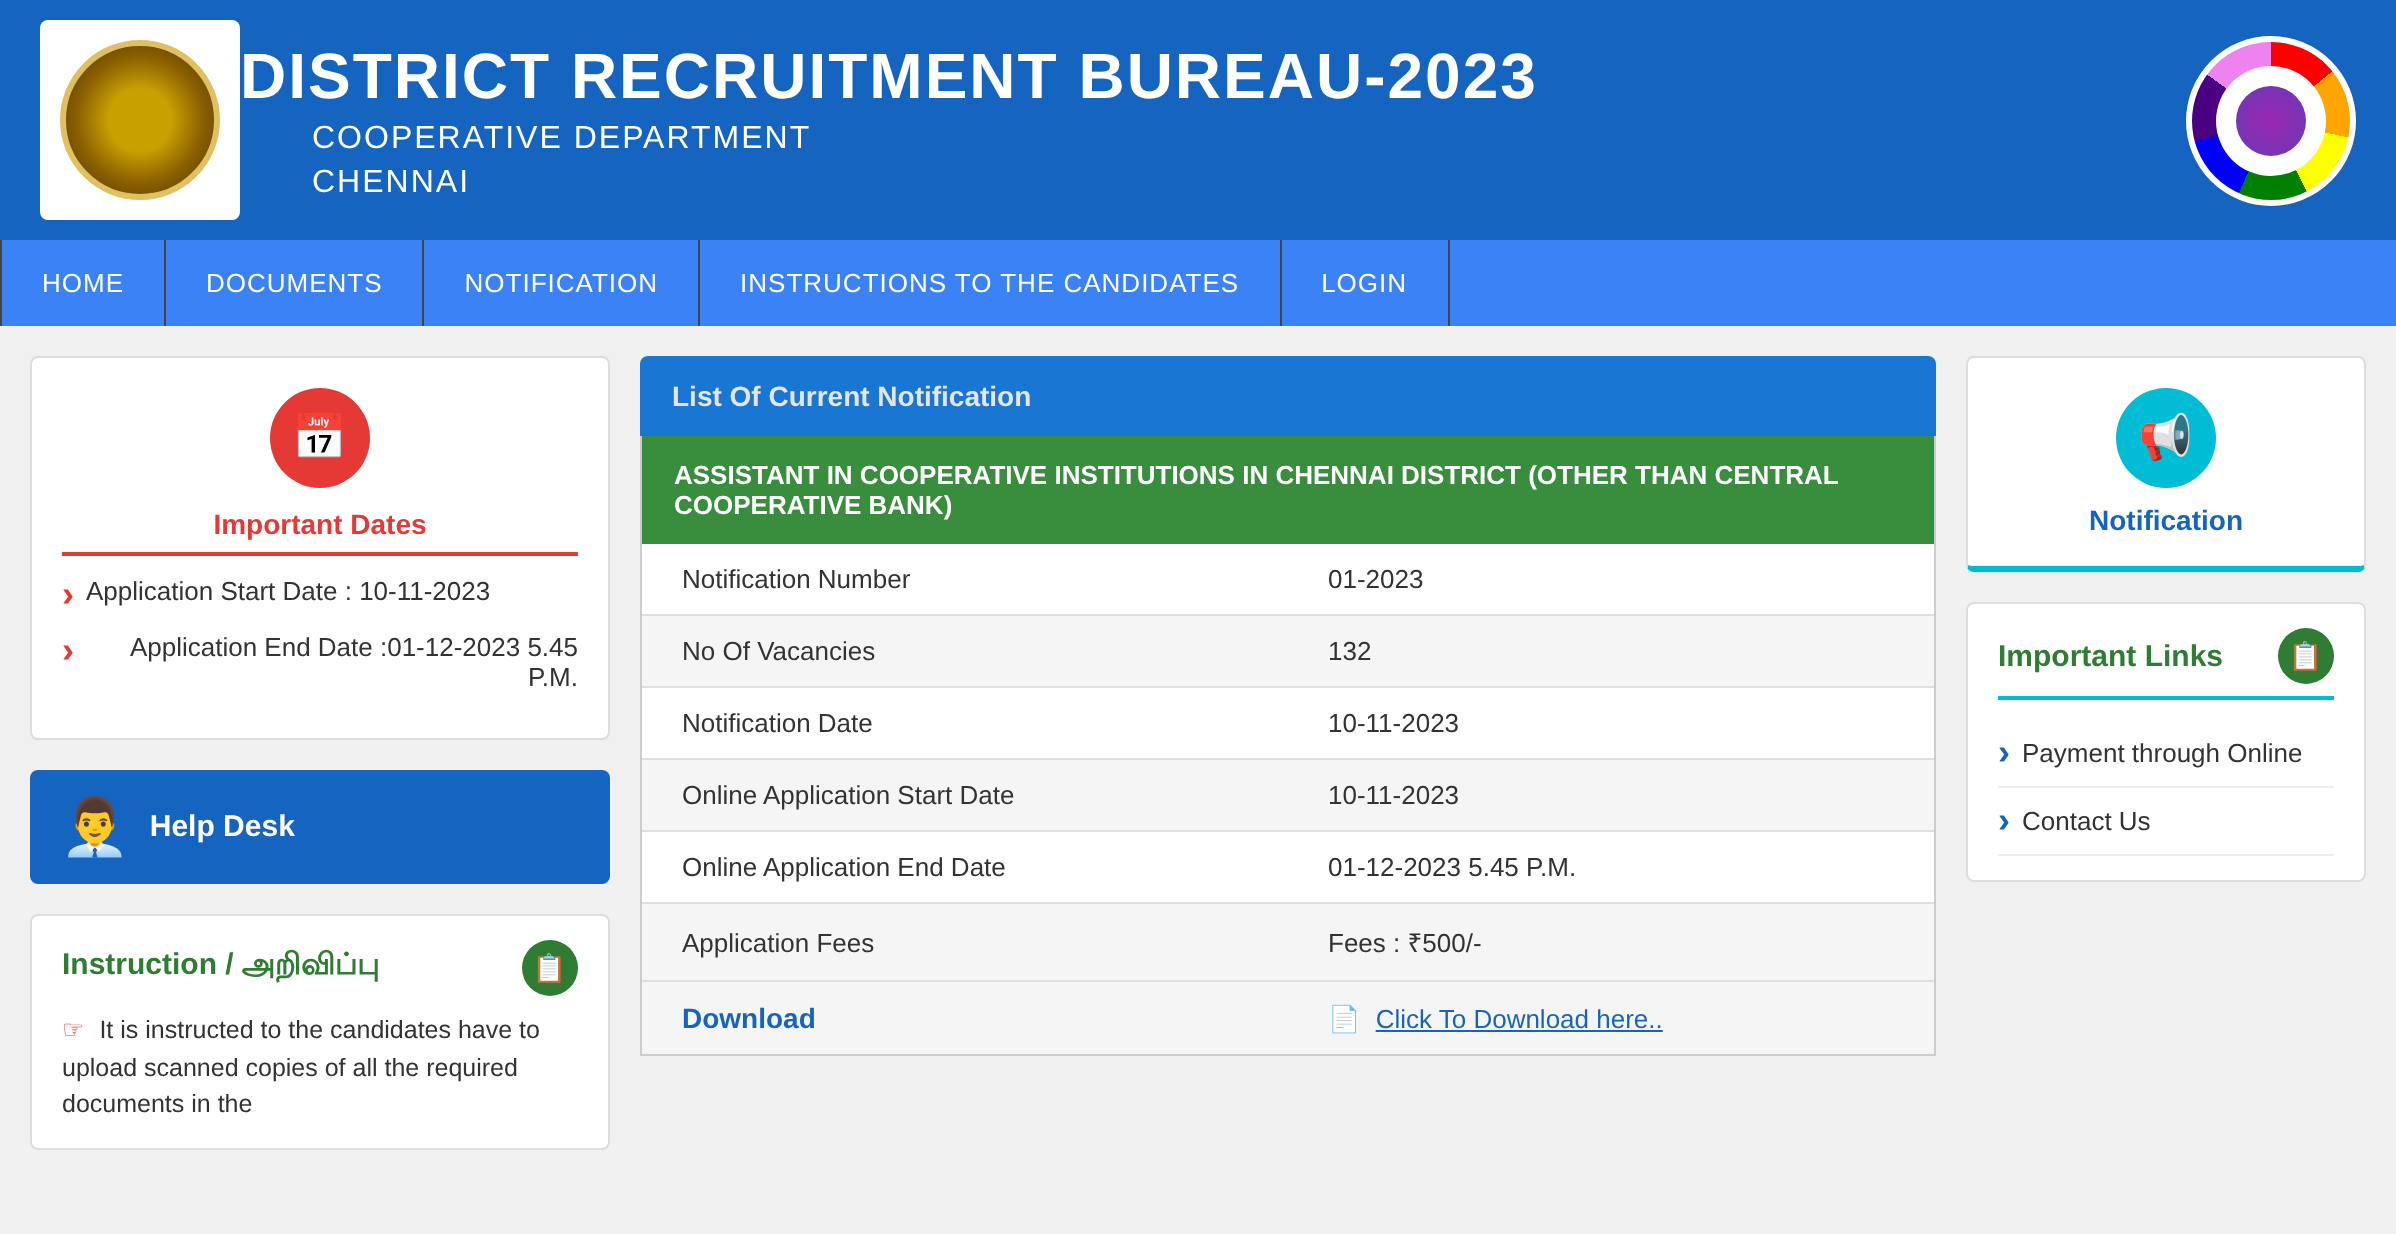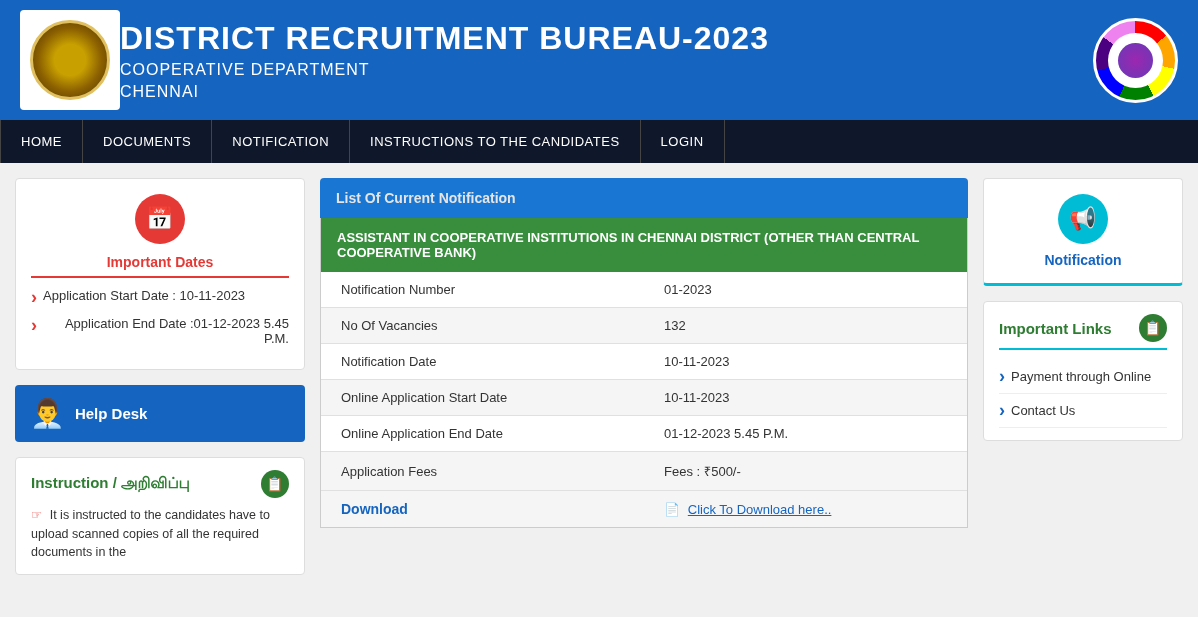--- a/index.html
+++ b/index.html
@@ -38,25 +38,26 @@
     }
     .header-title h1 {
       font-size: 32px;
       font-weight: bold;
       letter-spacing: 1px;
     }
     .header-title p {
       font-size: 16px;
       letter-spacing: 1px;
       margin-top: 4px;
+      padding-left: 36px;
     }
 
     
     .navbar {
-      background: #0f172a;
+      background: #3b82f6;
       display: flex;
       align-items: center;
     }
     .navbar a {
       color: #fff;
       text-decoration: none;
       padding: 14px 20px;
       font-size: 13px;
       font-weight: 500;
       letter-spacing: 0.5px;

